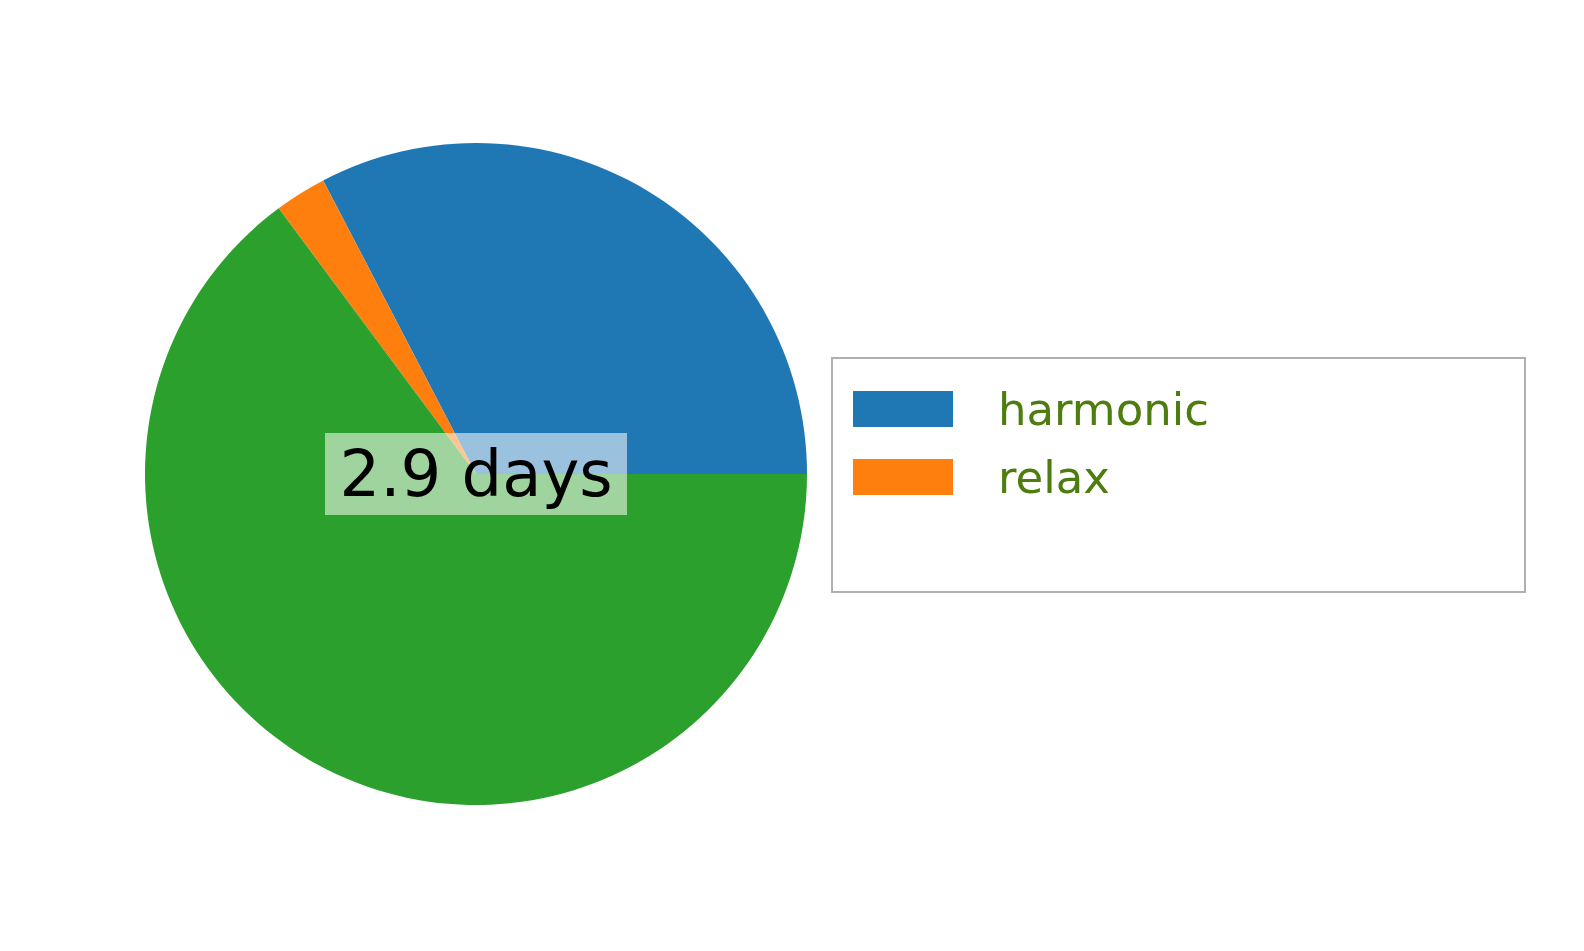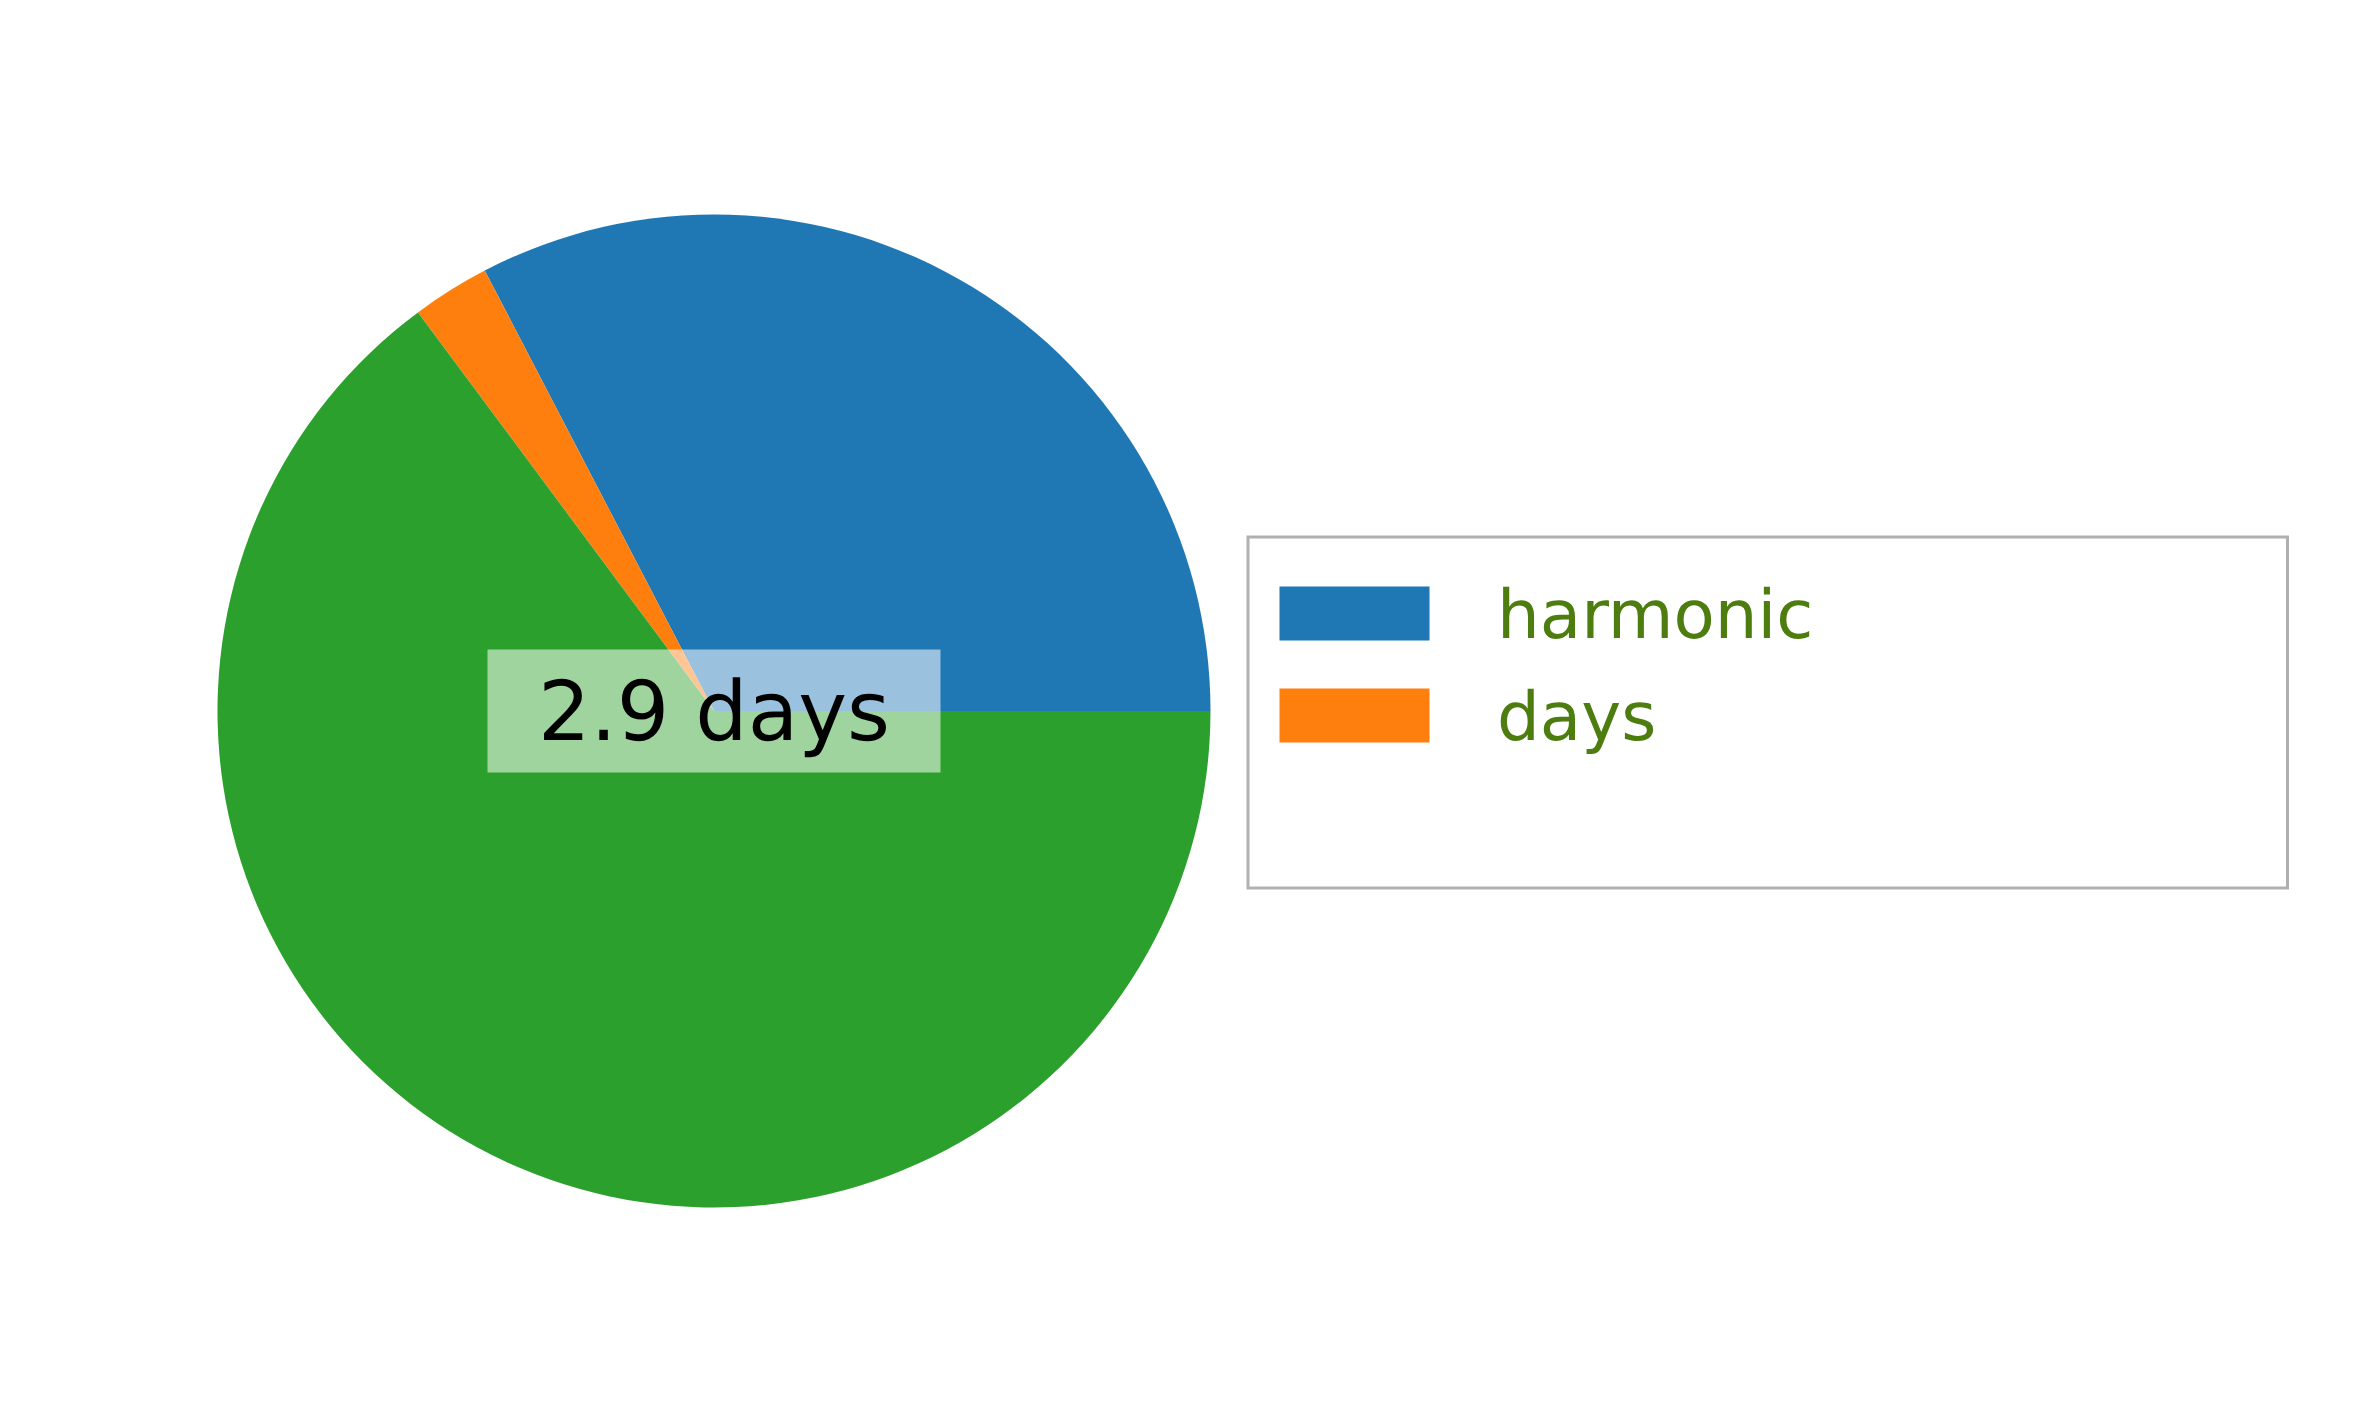--- a/index.html
+++ b/index.html
@@ -37,21 +37,21 @@
     top: 433px;
     width: 302px;
     height: 82px;
     background: rgba(255,255,255,0.55);
     display: flex;
     align-items: center;
     justify-content: center;
     box-sizing: border-box;
   }
   #center-label-text {
-    font-size: 55px;
+    font-size: 64px;
     line-height: 1;
     color: #000000;
     white-space: nowrap;
     letter-spacing: 0px;
   }
 
   
   #legend {
     position: absolute;
     left: 831px;
@@ -100,18 +100,18 @@
 
   <div id="legend">
 
     <div class="legend-row">
       <span class="legend-swatch" style="background: rgb(31, 119, 180);"></span>
       <span class="legend-label">harmonic</span>
     </div>
 
     <div class="legend-row">
       <span class="legend-swatch" style="background: rgb(255, 127, 14);"></span>
-      <span class="legend-label">days</span>
+      <span class="legend-label">relax</span>
     </div>
 
 
   </div>
 </div>
 
 </body></html>

